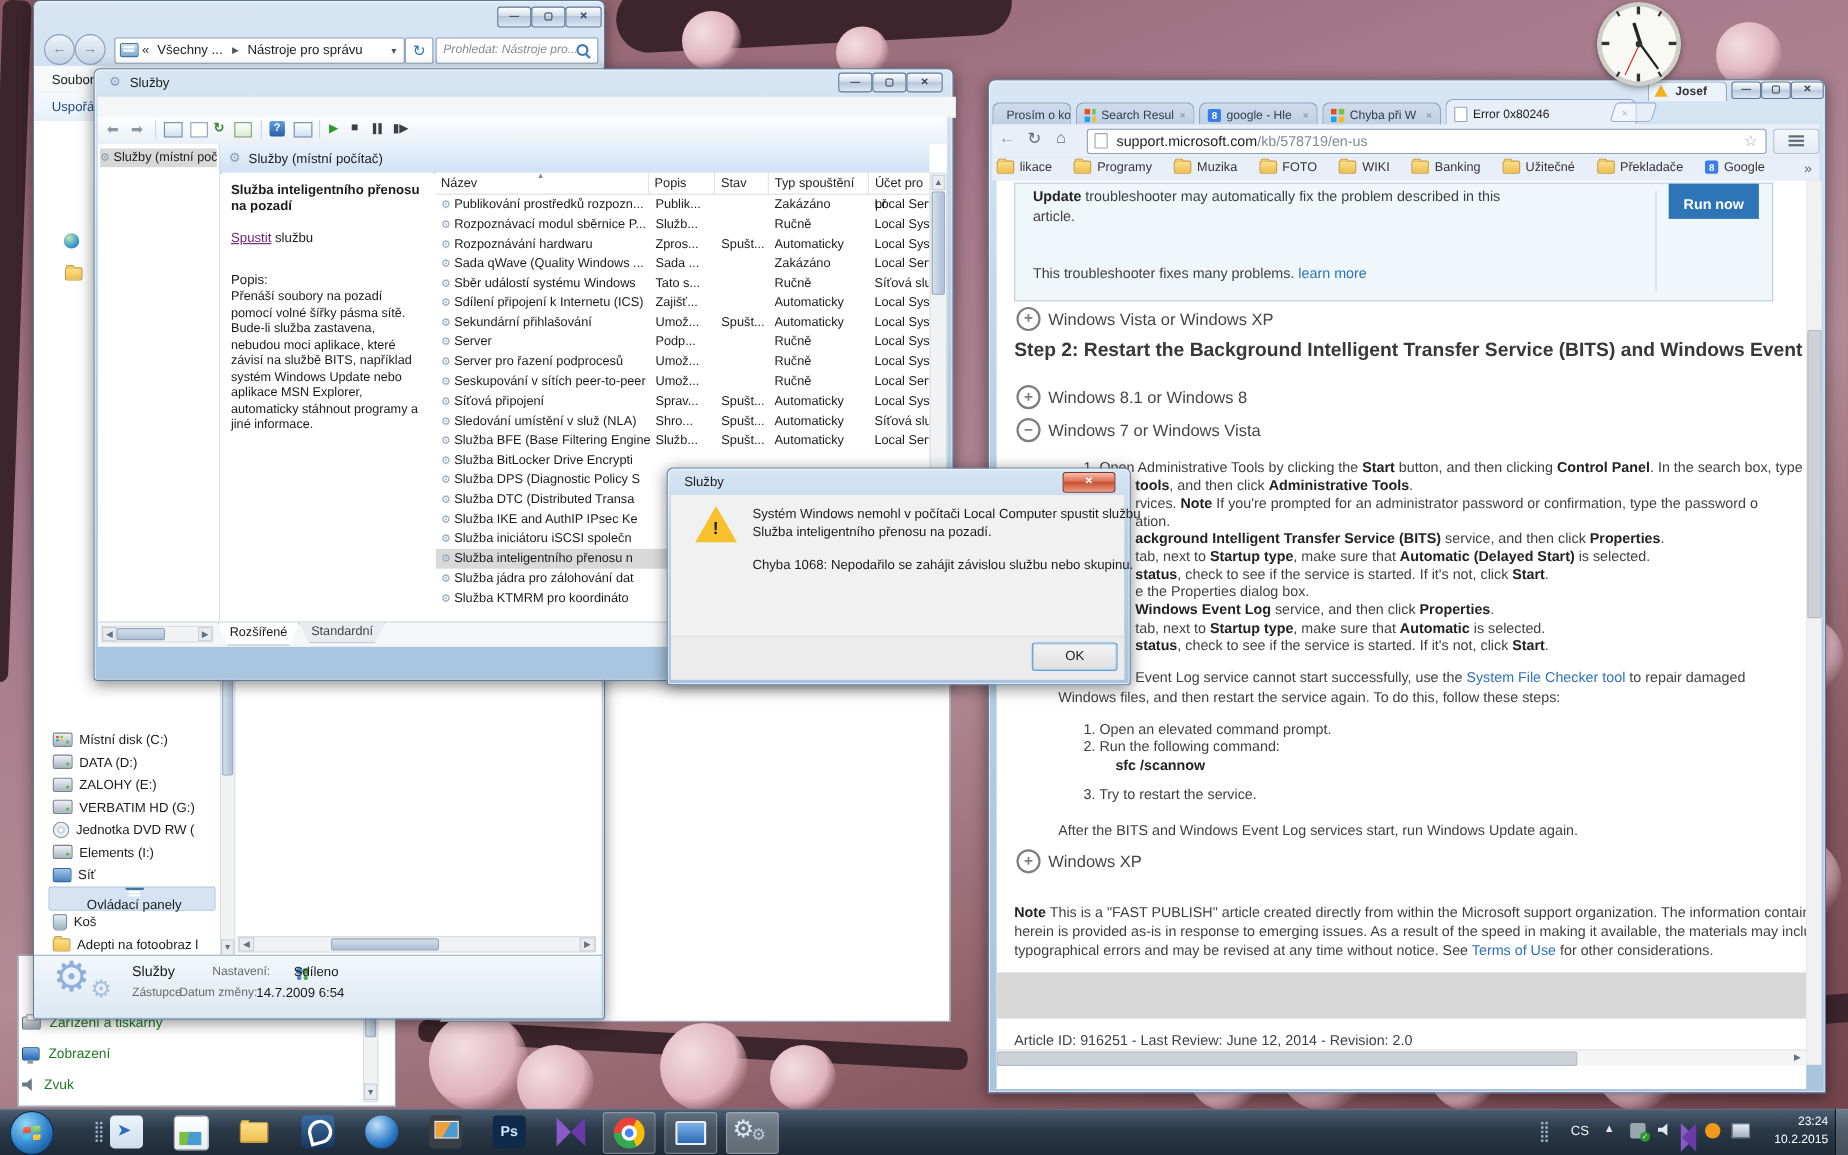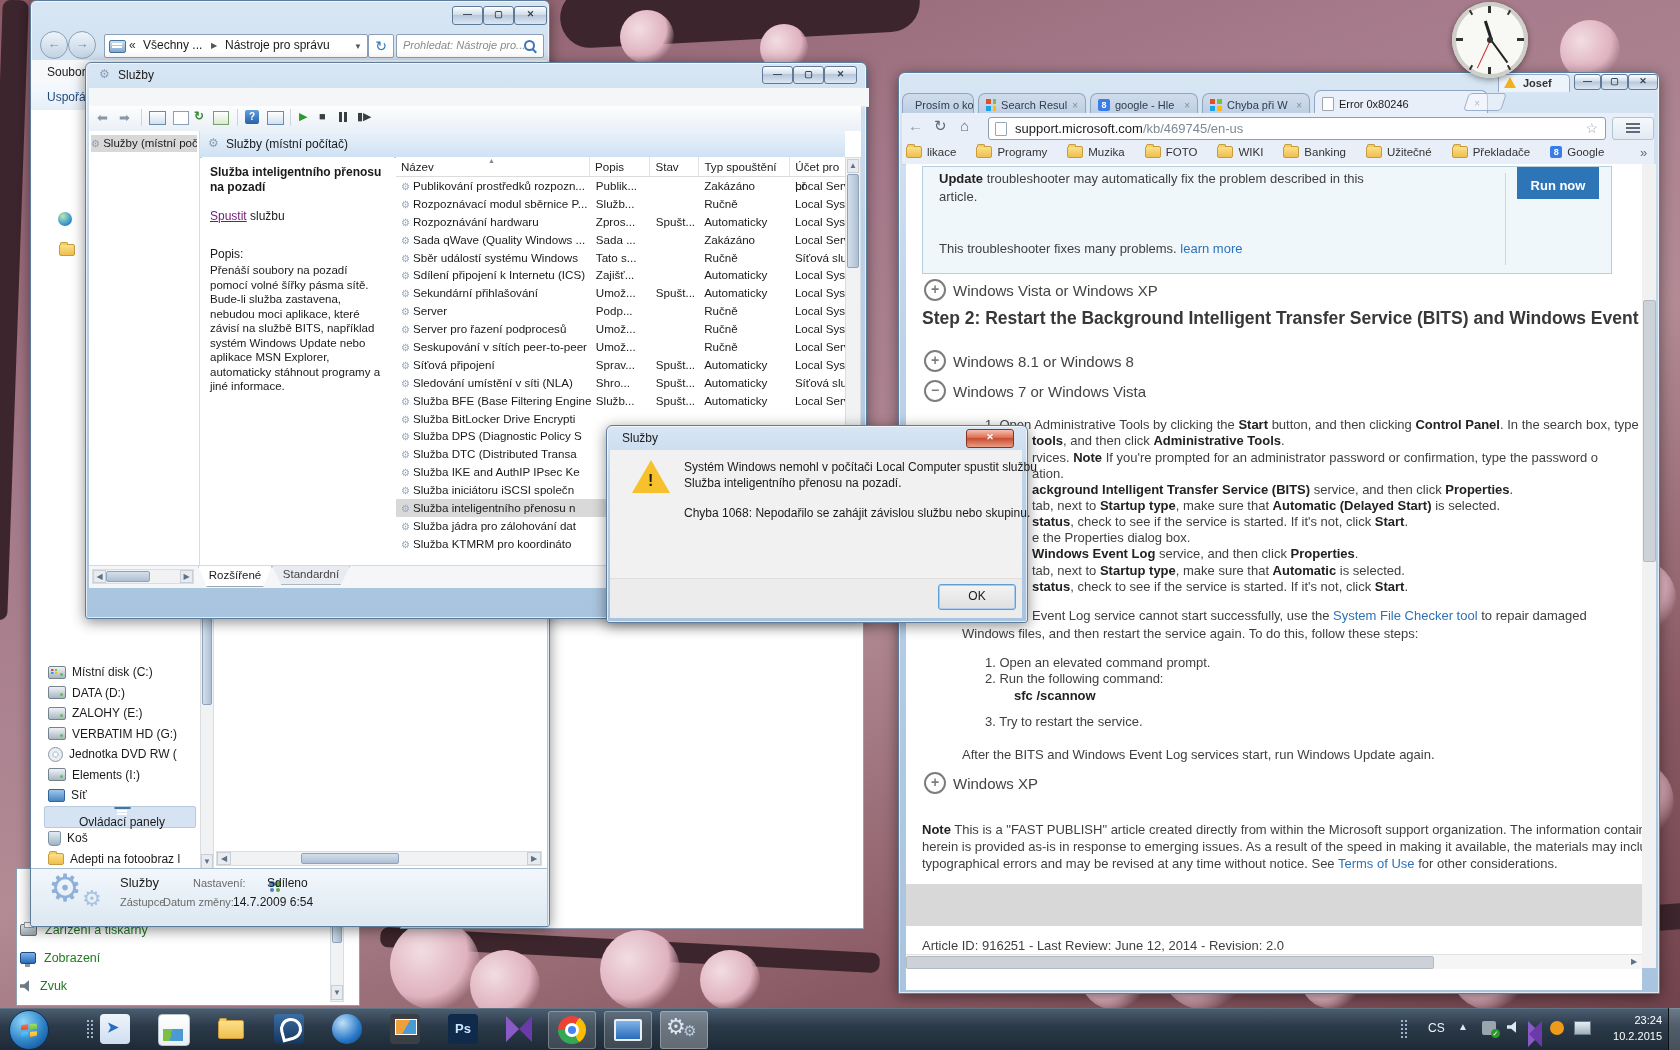--- a/index.html
+++ b/index.html
@@ -307,21 +307,21 @@
         </div>
       </div>
     <div class="abs" style="left:1466px;top:93px;width:36px;height:16px;background:rgba(255,255,255,.4);border:1px solid #9ab0cc;border-radius:4px;transform:skewX(-18deg);"></div>
 
     <div class="abs" style="left:902px;top:113px;width:752px;height:30px;background:#e9eff8;border-bottom:1px solid #bac8d8;"></div>
     <span class="abs" style="left:908px;top:117px;font-size:15px;color:#8a97a6;">←</span>
     <span class="abs" style="left:934px;top:117px;font-size:15px;color:#5f6b78;">↻</span>
     <span class="abs" style="left:960px;top:117px;font-size:15px;color:#5f6b78;">⌂</span>
     <div class="abs white" style="left:988px;top:117px;width:616px;height:21px;border-radius:3px;">
       <span class="ic ic-doc" style="margin:3px 0 0 6px;"></span>
-      <span style="position:absolute;left:26px;top:3px;font-size:13px;color:#1d1d1d;"><span>support.microsoft.com</span><span style="color:#7d8a96;">/kb/469745/en-us</span></span>
+      <span style="position:absolute;left:26px;top:3px;font-size:13px;color:#1d1d1d;"><span>support.microsoft.com</span><span style="color:#7d8a96;">/kb/578719/en-us</span></span>
       <span style="position:absolute;right:7px;top:2px;font-size:14px;color:#9aa7b5;">☆</span>
     </div>
     <div class="abs" style="left:1612px;top:117px;width:40px;height:21px;border:1px solid #b4c2d2;border-radius:3px;background:linear-gradient(#f6f9fc,#e2eaf3);">
       <span style="position:absolute;left:13px;top:5px;width:14px;height:2px;background:#5f6b78;box-shadow:0 4px 0 #5f6b78,0 8px 0 #5f6b78;"></span>
     </div>
 
     <div class="abs" style="left:902px;top:143px;width:752px;height:21px;background:#e9eff8;border-bottom:1px solid #c6d2e0;"></div>
     <div class="abs" style="left:906px;top:146px;display:flex;">
 
     <div class="bm">
@@ -575,21 +575,21 @@
             <span class="c cw4">Local Servi</span>
           </div>
           <div class="svc-row">
             <span class="c cw0"><span class="gear9">⚙</span><span>Síťová připojení</span></span>
             <span class="c cw1">Sprav...</span>
             <span class="c cw2">Spušt...</span>
             <span class="c cw3">Automaticky</span>
             <span class="c cw4">Local Syste</span>
           </div>
           <div class="svc-row">
-            <span class="c cw0"><span class="gear9">⚙</span><span>Sledování umístění v síti (NLA)</span></span>
+            <span class="c cw0"><span class="gear9">⚙</span><span>Sledování umístění v služ (NLA)</span></span>
             <span class="c cw1">Shro...</span>
             <span class="c cw2">Spušt...</span>
             <span class="c cw3">Automaticky</span>
             <span class="c cw4">Síťová služ</span>
           </div>
           <div class="svc-row">
             <span class="c cw0"><span class="gear9">⚙</span><span>Služba BFE (Base Filtering Engine)</span></span>
             <span class="c cw1">Služb...</span>
             <span class="c cw2">Spušt...</span>
             <span class="c cw3">Automaticky</span>

